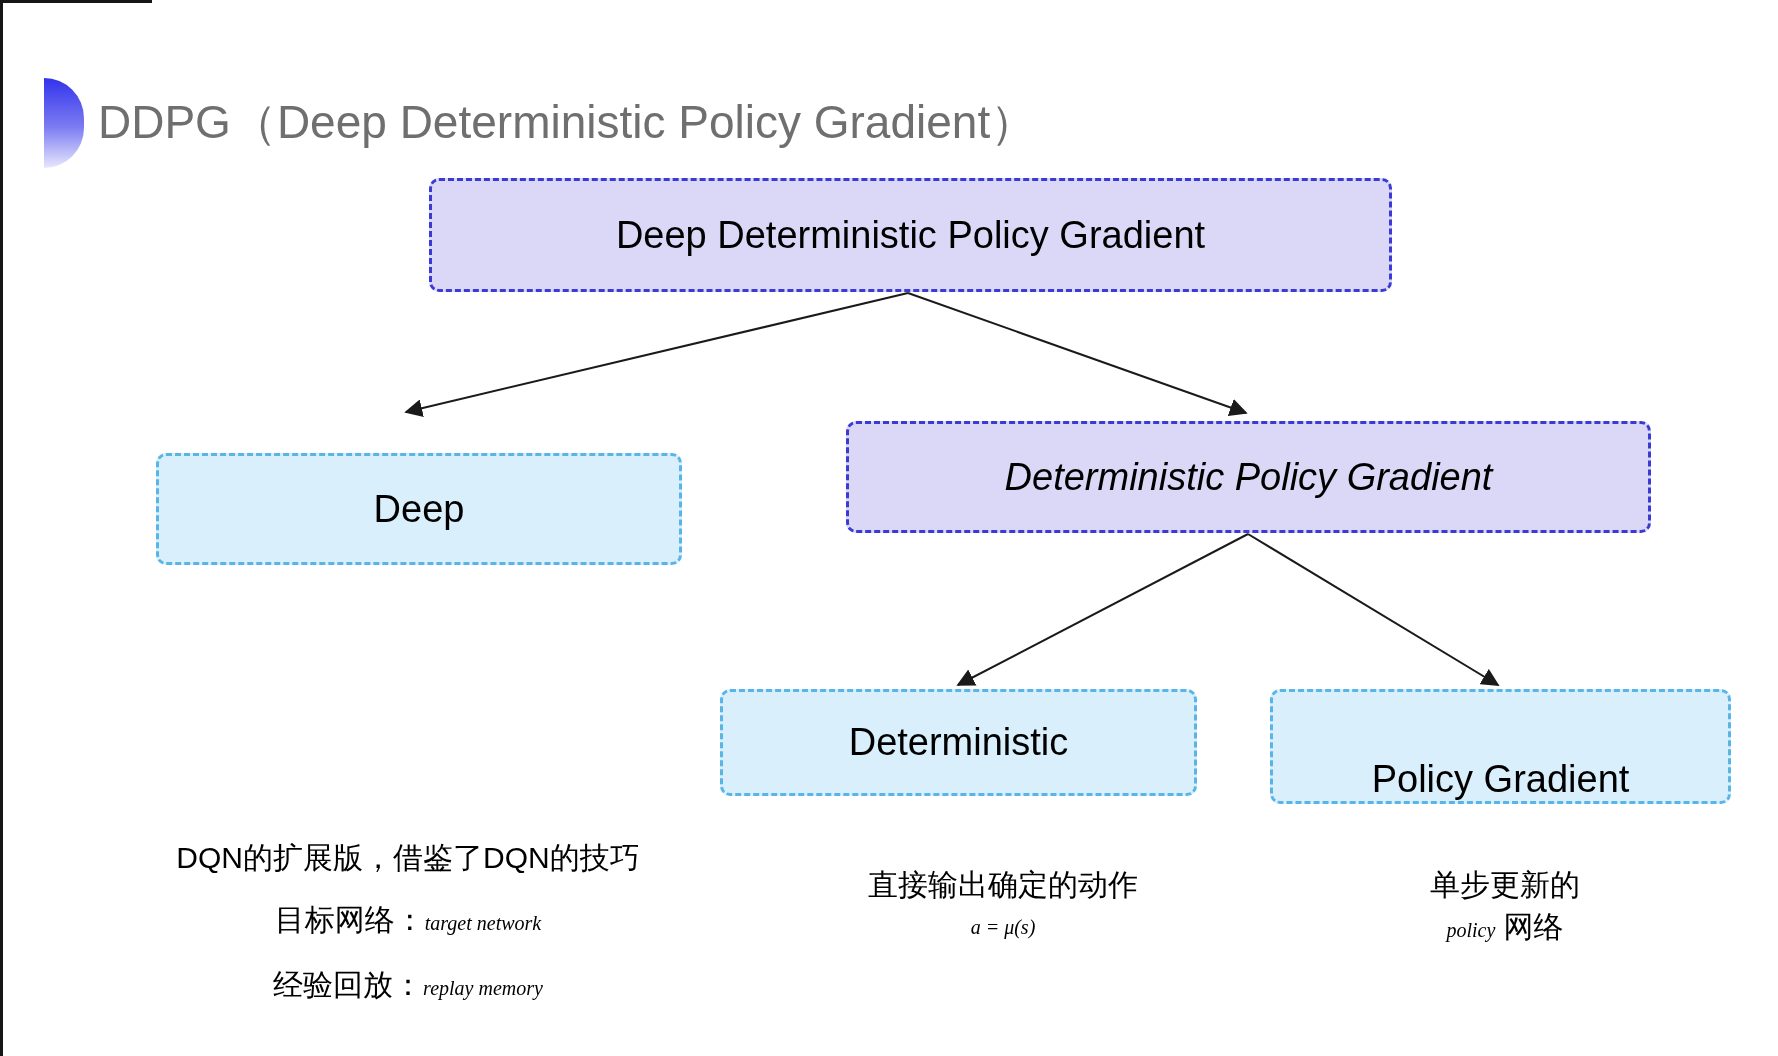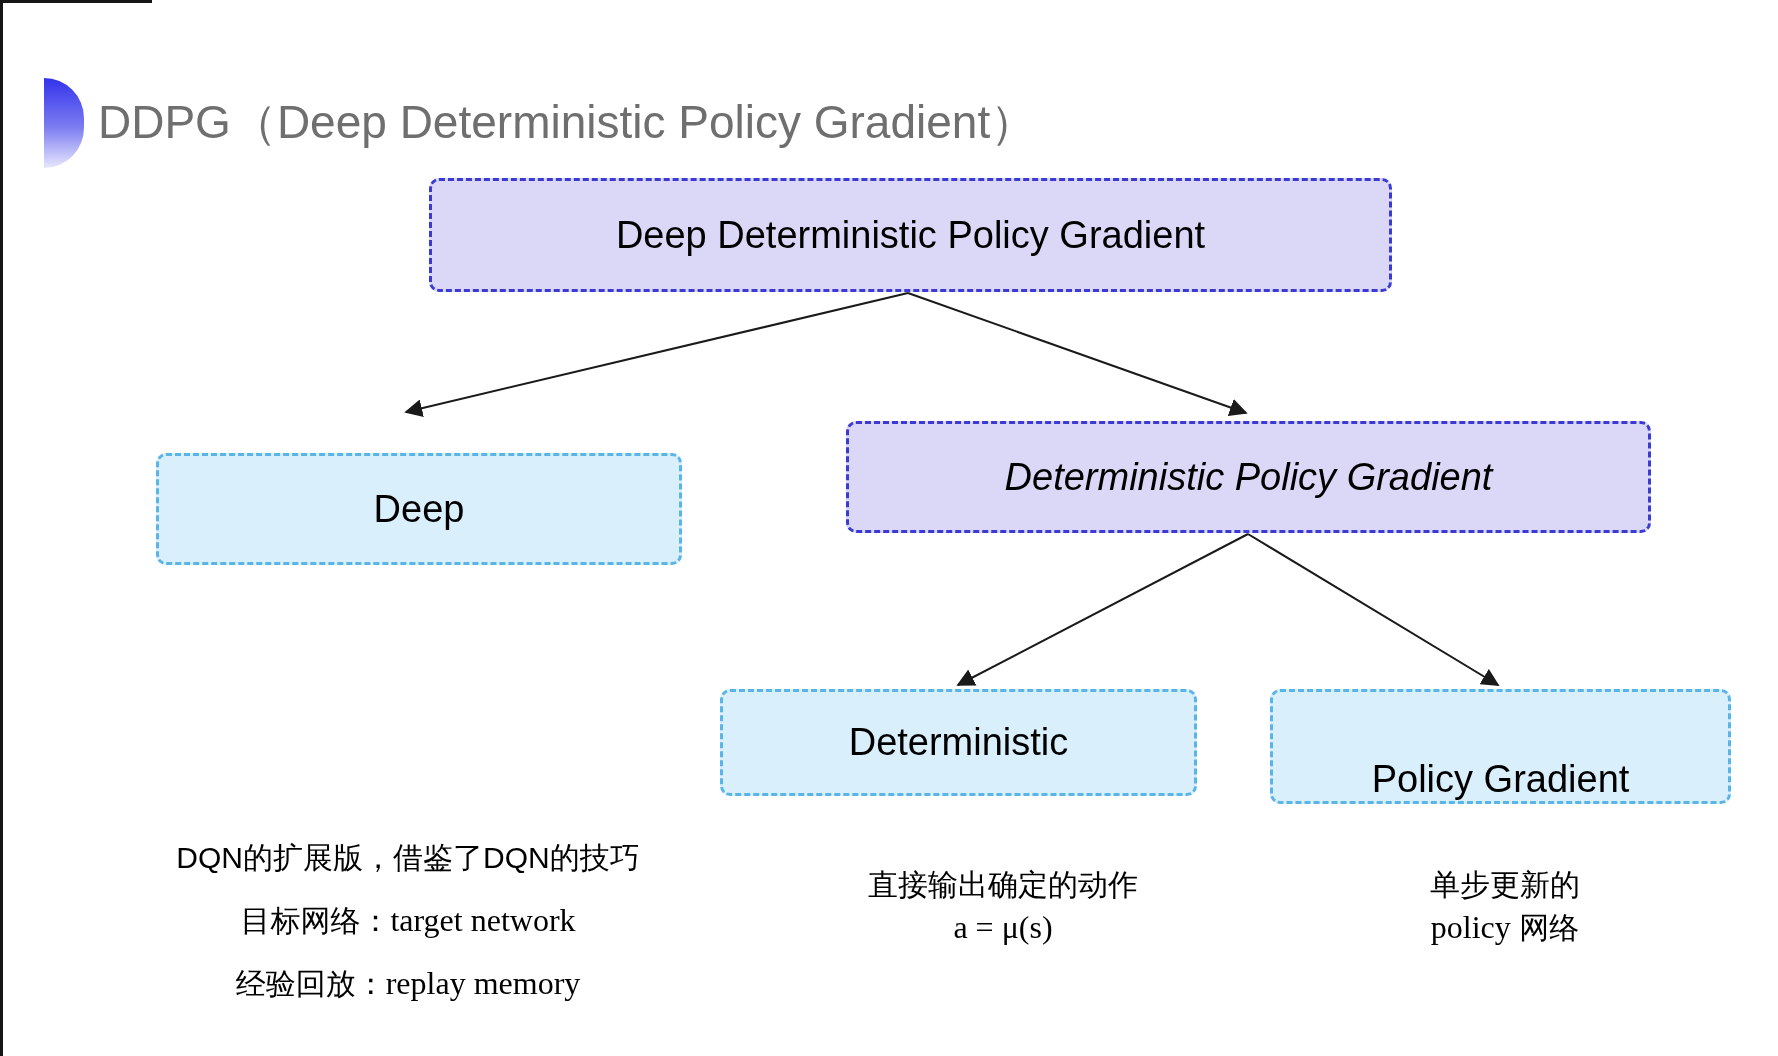--- a/index.html
+++ b/index.html
@@ -43,21 +43,21 @@
   svg.arrows .head{fill:var(--arrow_color);}
 
   
   .note{position:absolute;text-align:center;color:#000;font-size:30px;line-height:36px;}
   .note .row{margin-bottom:26px;white-space:nowrap;}
   .note .row:last-child{margin-bottom:0;}
   .note-left{left:128px;top:840px;width:560px;}
   .note-mid{left:803px;top:868px;width:400px;line-height:34px;}
   .note-right{left:1305px;top:868px;width:400px;line-height:34px;}
   .note-mid .row,.note-right .row{margin-bottom:8px;}
-  .math{font-family:"Liberation Serif", serif;font-size:32px;}
+  .math{font-family:"Liberation Serif", serif;font-style:italic;font-size:20px;}
 </style>
 </head>
 <body>
 
 <div class="edge-left"></div>
 <div class="edge-top"></div>
 
 <div class="accent"></div>
 <div class="page-title">DDPG（Deep Deterministic Policy Gradient）</div>
 

